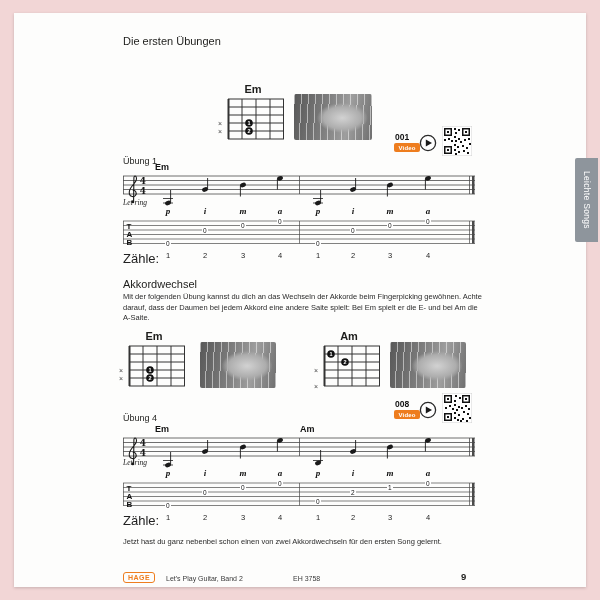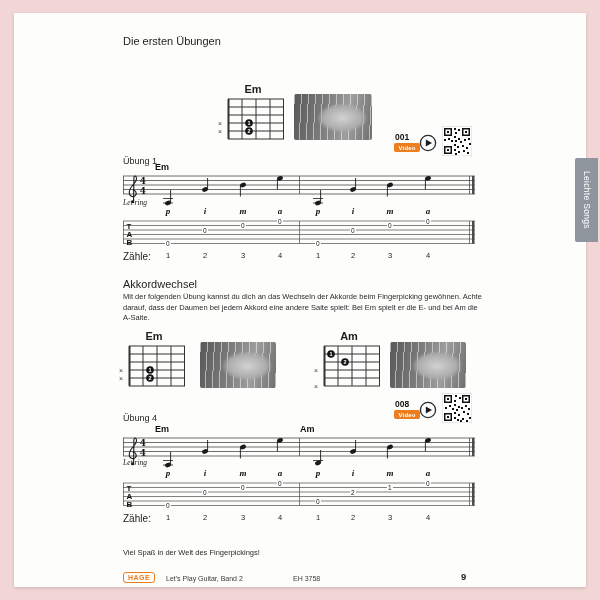--- a/index.html
+++ b/index.html
@@ -10,21 +10,21 @@
   .h1{position:absolute;font-size:11px;font-weight:normal;color:#1d1d1b}
   .h2{position:absolute;font-size:11px;font-weight:normal;color:#1d1d1b}
   .h3{position:absolute;font-size:9px;font-weight:normal;color:#1d1d1b}
   .body-text{position:absolute;font-size:7.5px;line-height:10.5px;color:#2b2b2b}
   .chord-title{position:absolute;font-weight:bold;font-size:11px;color:#1d1d1b;text-align:center}
   .sys-chord{position:absolute;font-weight:bold;font-size:9px;color:#111}
   .letring{position:absolute;font-style:italic;font-size:7.5px;color:#222;font-family:"Liberation Serif",serif}
   .finger{position:absolute;font-weight:bold;font-style:italic;font-size:9px;width:10px;text-align:center;color:#111;font-family:"Liberation Serif",serif}
   .tabnum{position:absolute;font-size:6.5px;line-height:7px;background:#fff;padding:0 1px;color:#111}
   .count{position:absolute;font-size:7.5px;color:#222;width:12px;text-align:center}
-  .count-label{position:absolute;left:0;font-size:10px;color:#222}
+  .count-label{position:absolute;left:0;font-size:13px;color:#222}
   .vid-num{position:absolute;font-size:8.5px;font-weight:bold;color:#111}
   .vid-pill{position:absolute;background:#ee7d1e;color:#fff;font-size:6px;font-weight:bold;padding:1.5px 4.5px;border-radius:2px;letter-spacing:.2px}
   .photo{position:absolute;border-radius:2px;
     background:
       radial-gradient(ellipse 34px 20px at 62% 52%, #d2d2d2 0%, #adadad 55%, rgba(170,170,170,0) 75%),
       repeating-linear-gradient(93deg, rgba(245,245,245,.55) 0px, rgba(245,245,245,.55) 1px, rgba(0,0,0,0) 1px, rgba(0,0,0,0) 7px),
       linear-gradient(100deg, #585858 0%, #7d7d7d 40%, #9e9e9e 68%, #6f6f6f 100%);}
   .side-tab{position:absolute;left:575px;top:158px;width:23px;height:84px;background:#8e959c;display:flex;align-items:center;justify-content:center;border-radius:2px 0 0 2px}
   .side-tab-text{writing-mode:vertical-rl;color:#fff;font-size:8.5px;letter-spacing:.3px}
   .ts{font-family:"DejaVu Serif",serif;font-weight:bold;font-size:9px;fill:#1a1a1a;text-anchor:middle}
@@ -395,19 +395,19 @@
     <span class="count" style="left:39px">1</span>
     <span class="count" style="left:76px">2</span>
     <span class="count" style="left:114px">3</span>
     <span class="count" style="left:151px">4</span>
     <span class="count" style="left:189px">1</span>
     <span class="count" style="left:224px">2</span>
     <span class="count" style="left:261px">3</span>
     <span class="count" style="left:299px">4</span>
   </div>
 
-  <div class="body-text" style="left:123px;top:548px;width:370px">Viel Spaß in der Welt des Fingerpickings!</div>
+  <div class="body-text" style="left:123px;top:537px;width:370px">Jetzt hast du ganz nebenbei schon einen von zwei Akkordwechseln für den ersten Song gelernt.</div>
 
   <div class="brand" style="left:123px;top:572px">HAGE</div>
   <div class="foot" style="left:166px;top:575px">Let's Play Guitar, Band 2</div>
   <div class="foot" style="left:293px;top:575px">EH 3758</div>
   <div class="pageno" style="left:461px;top:571px">9</div>
 </div>
 
 </body></html>

